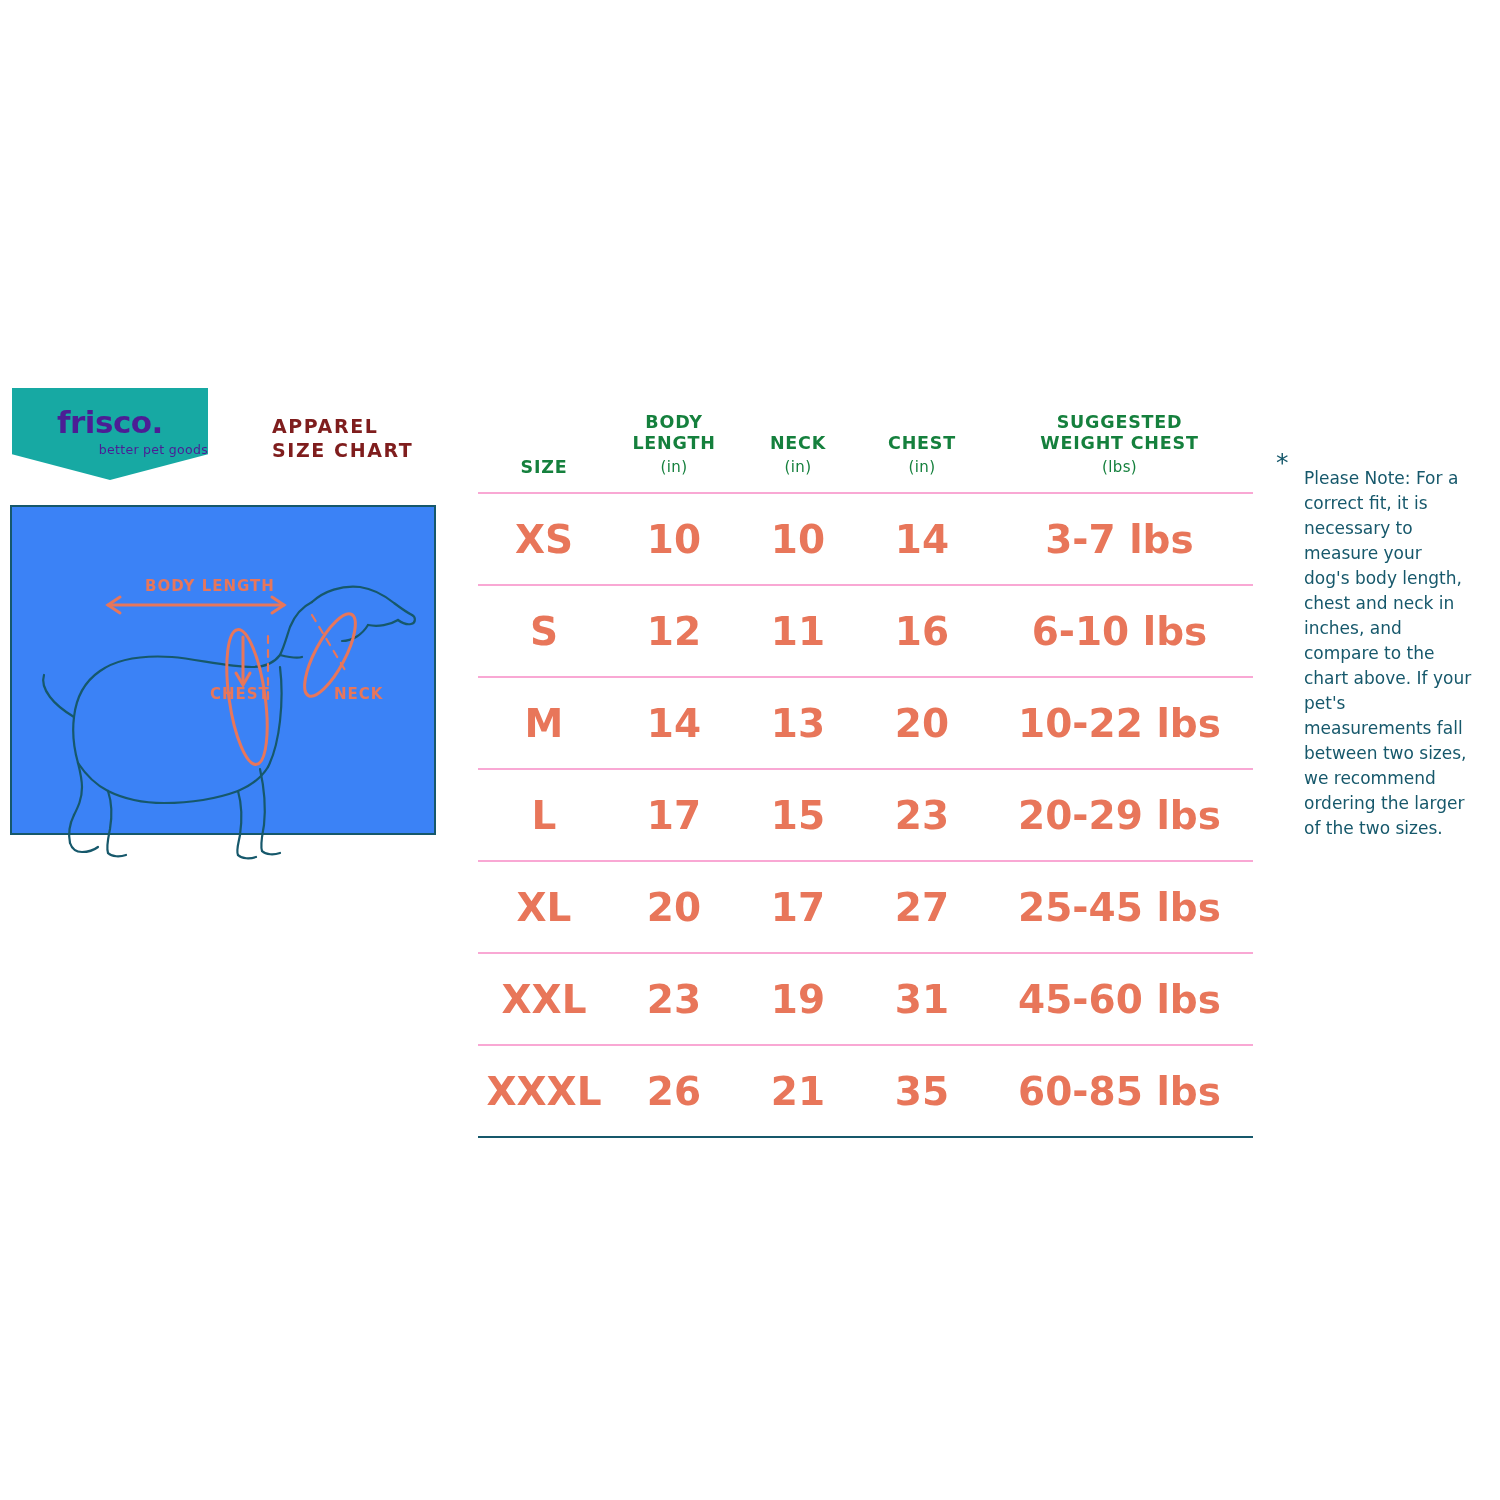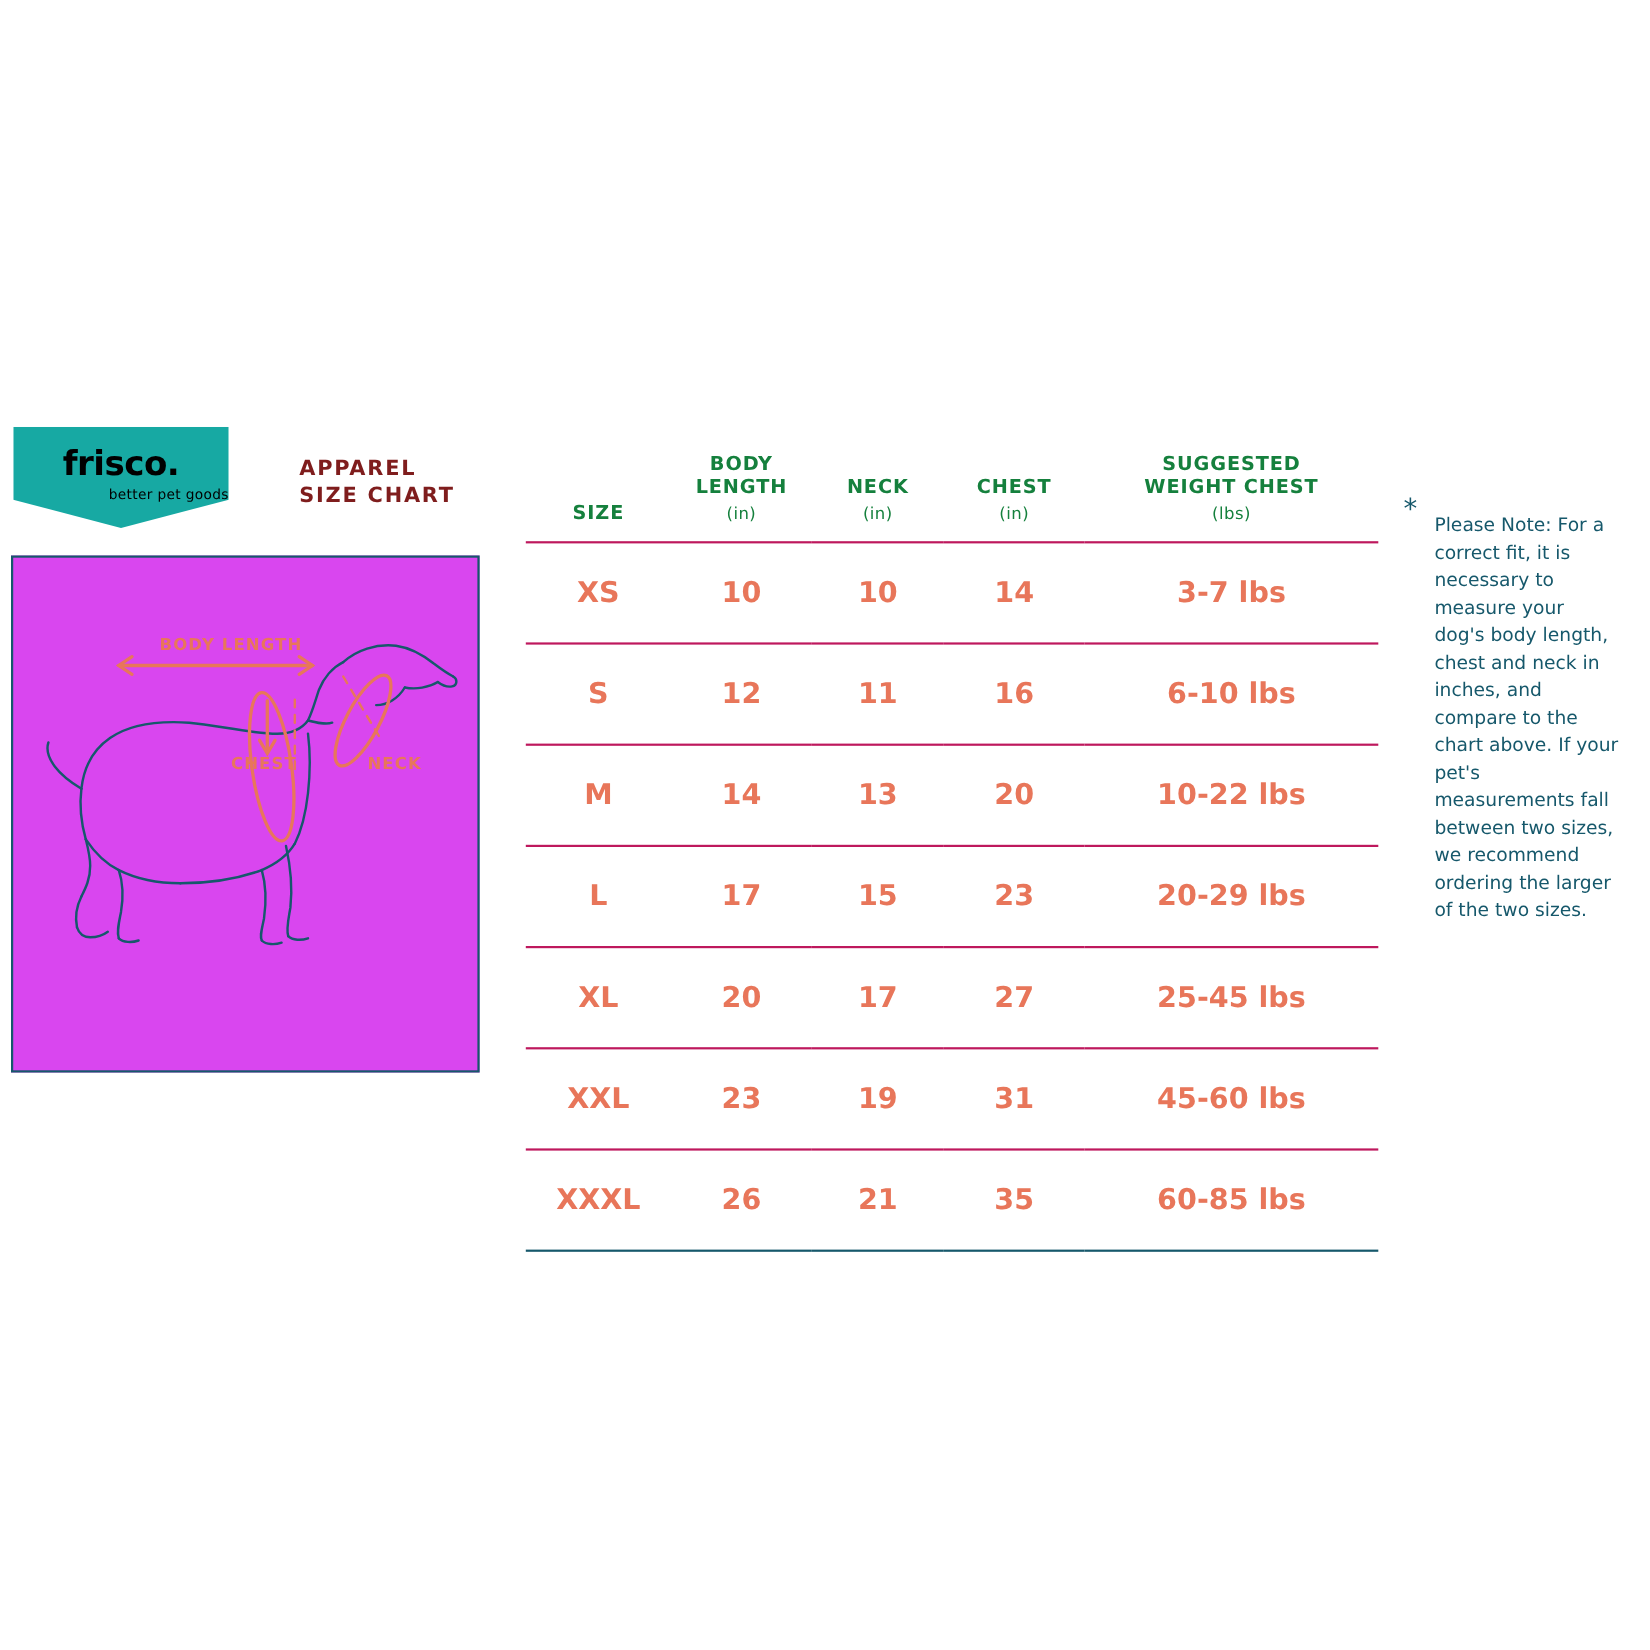--- a/index.html
+++ b/index.html
@@ -25,21 +25,21 @@
   
   .brand-badge {
     position: absolute;
     left: 12px;
     top: 388px;
     width: 196px;
     height: 92px;
     background: #17a9a3;
     clip-path: polygon(0 0, 100% 0, 100% 72%, 50% 100%, 0 72%);
     text-align: center;
-    color: #000000;
+    color: #4c1d95;
   }
   .brand-name {
     margin-top: 16px;
     font-size: 31px;
     font-weight: bold;
     letter-spacing: -0.5px;
     font-family: "DejaVu Sans", sans-serif;
   }
   .brand-tag {
     margin-top: 2px;
@@ -62,24 +62,24 @@
     line-height: 24px;
     font-family: "DejaVu Sans", sans-serif;
   }
 
   
   .diagram-box {
     position: absolute;
     left: 10px;
     top: 505px;
     width: 426px;
-    height: 470px;
+    height: 330px;
     border: 2px solid #16586b;
     box-sizing: border-box;
-    background: #d946ef;
+    background: #3b82f6;
   }
   .diagram-box svg { display: block; }
 
   
   .size-table {
     position: absolute;
     left: 478px;
     top: 412px;
     width: 775px;
     border-collapse: collapse;
@@ -97,24 +97,24 @@
   .size-table th .unit {
     display: block;
     font-weight: normal;
     font-size: 15px;
     letter-spacing: 0.4px;
     padding-top: 3px;
   }
   .size-table td {
     color: #e8765a;
     font-weight: bold;
-    font-size: 26px;
+    font-size: 39px;
     text-align: center;
     height: 88px;
-    border-top: 2px solid #be185d;
+    border-top: 2px solid #f9a8d4;
     font-family: "DejaVu Sans", sans-serif;
   }
   .size-table tbody tr:last-child td {
     border-bottom: 2px solid #16586b;
   }
   .col-size   { width: 132px; }
   .col-length { width: 128px; }
   .col-neck   { width: 120px; }
   .col-chest  { width: 128px; }
   .col-weight { width: 267px; }

